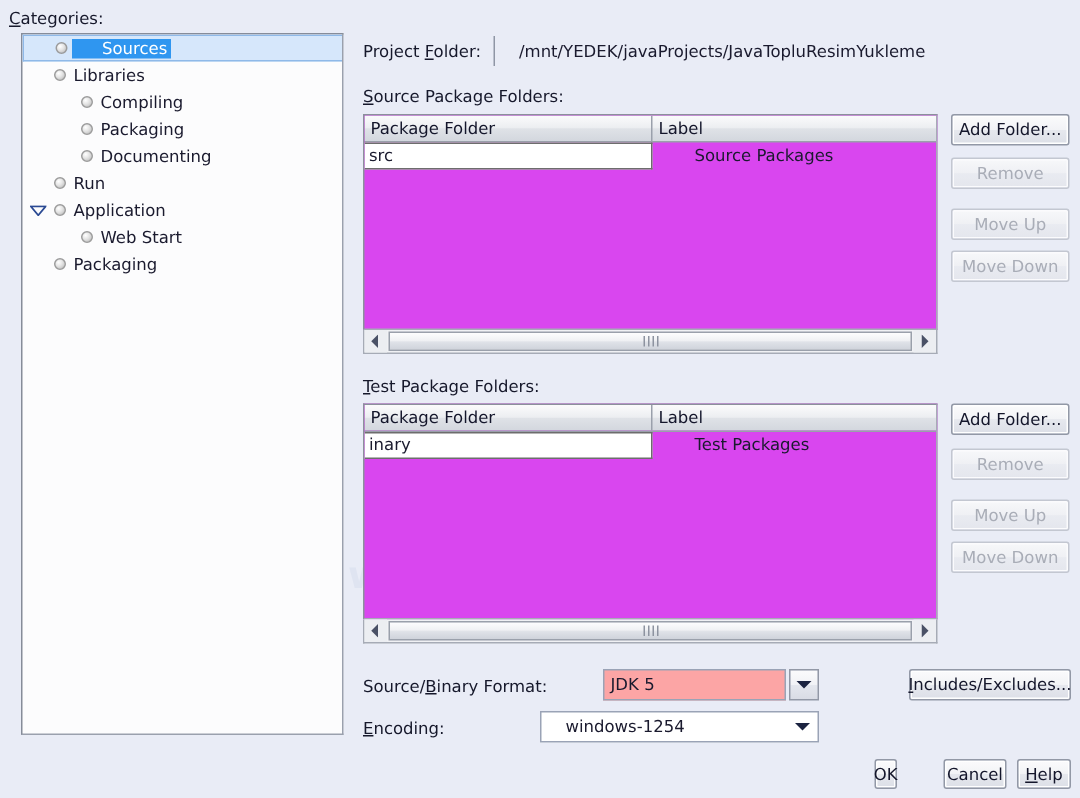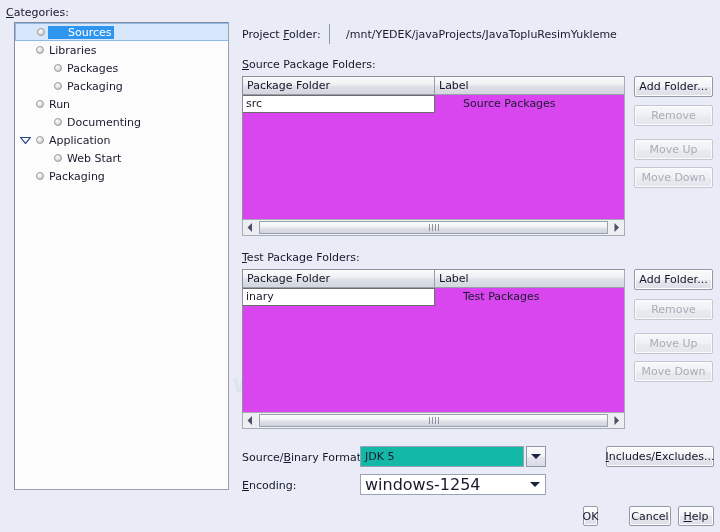--- a/index.html
+++ b/index.html
@@ -217,49 +217,49 @@
   #encoding-label      { position: absolute; left: 242px; top: 479px; }
 
   #source-format-combo {
     position: absolute; left: 360px; top: 446px;
     width: 186px; height: 21px;
     box-sizing: border-box;
     display: flex;
   }
   #source-format-combo .field {
     flex: 1;
-    background: #14b8a6;
+    background: #fca5a5;
     border: 1px solid #9aa3b6;
     box-sizing: border-box;
     font-size: 11px;
     line-height: 19px;
     padding-left: 4px;
-    overflow: hidden; white-space: nowrap;
+    overflow: hidden; white-space: nowrap; margin-left: 42px;
   }
   #source-format-combo .arrow-btn {
     width: 20px; flex: 0 0 20px;
     margin-left: 2px;
     background: linear-gradient(to bottom, #fbfbfc 0%, #f1f2f6 50%, #e4e7ee 51%, #d9dce5 100%);
     border: 1px solid #9298a6;
     box-sizing: border-box;
     display: flex; align-items: center; justify-content: center;
   }
 
   #encoding-combo {
     position: absolute; left: 360px; top: 474px;
     width: 186px; height: 21px;
     box-sizing: border-box;
     background: #ffffff;
     border: 1px solid #9aa3b6;
     display: flex; align-items: center;
   }
   #encoding-combo .field {
     flex: 1;
-    font-size: 16px;
-    padding-left: 4px;
+    font-size: 11px;
+    padding-left: 16px;
     overflow: hidden; white-space: nowrap;
   }
   #encoding-combo .arrow-btn {
     width: 20px; flex: 0 0 20px;
     height: 100%;
     display: flex; align-items: center; justify-content: center;
     background: transparent;
   }
 
   .tri-down { width: 0; height: 0; border-left: 5px solid transparent; border-right: 5px solid transparent; border-top: 5px solid #1b2340; }
@@ -299,42 +299,42 @@
         <span class="bullet">
           <i></i>
         </span>
         <span class="node-text">Libraries</span>
       </div>
       <div class="tree-row">
         <span class="twisty" style="flex-basis: 34px; width: 34px;"></span>
         <span class="bullet">
           <i></i>
         </span>
-        <span class="node-text">Packages</span>
+        <span class="node-text">Compiling</span>
       </div>
       <div class="tree-row">
         <span class="twisty" style="flex-basis: 34px; width: 34px;"></span>
         <span class="bullet">
           <i></i>
         </span>
         <span class="node-text">Packaging</span>
       </div>
       <div class="tree-row">
+        <span class="twisty" style="flex-basis: 34px; width: 34px;"></span>
+        <span class="bullet">
+          <i></i>
+        </span>
+        <span class="node-text">Documenting</span>
+      </div>
+      <div class="tree-row">
         <span class="twisty"></span>
         <span class="bullet">
           <i></i>
         </span>
         <span class="node-text">Run</span>
-      </div>
-      <div class="tree-row">
-        <span class="twisty" style="flex-basis: 34px; width: 34px;"></span>
-        <span class="bullet">
-          <i></i>
-        </span>
-        <span class="node-text">Documenting</span>
       </div>
       <div class="tree-row">
         <span class="twisty">
           <svg width="11" height="7" viewBox="0 0 11 7">
             <polygon points="0.5,0.5 10.5,0.5 5.5,6.5" fill="none" stroke="#2b4a93" stroke-width="1.2"></polygon>
           </svg>
         </span>
         <span class="bullet">
           <i></i>
         </span>

